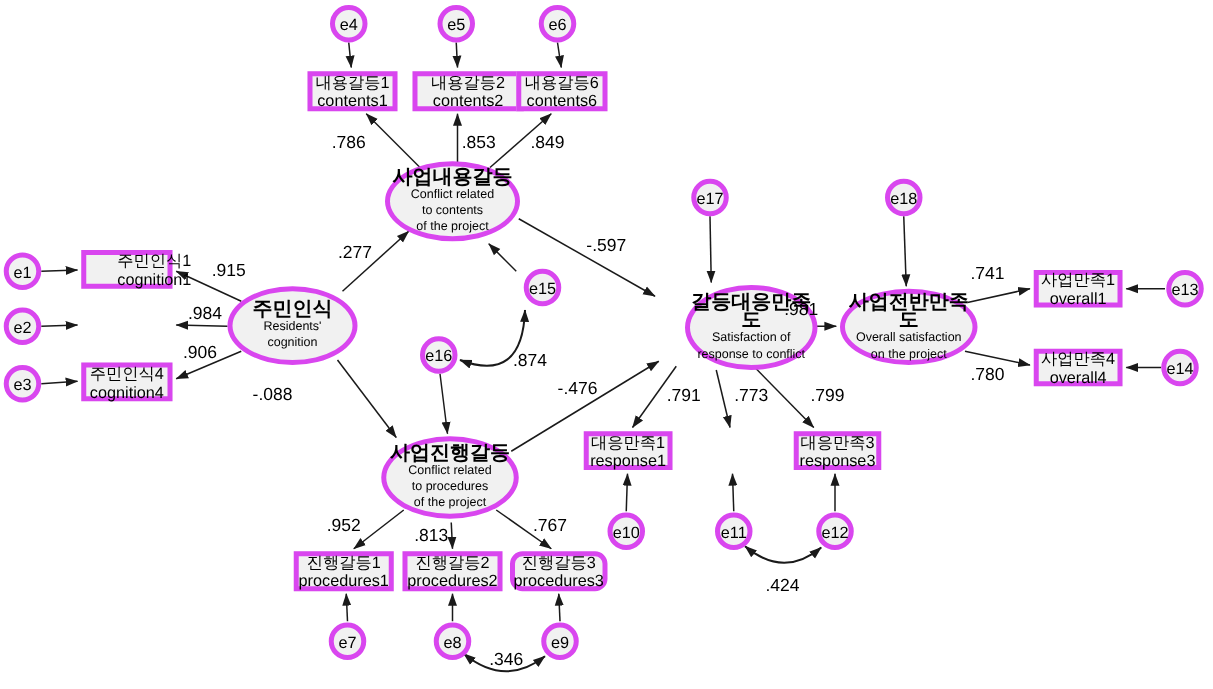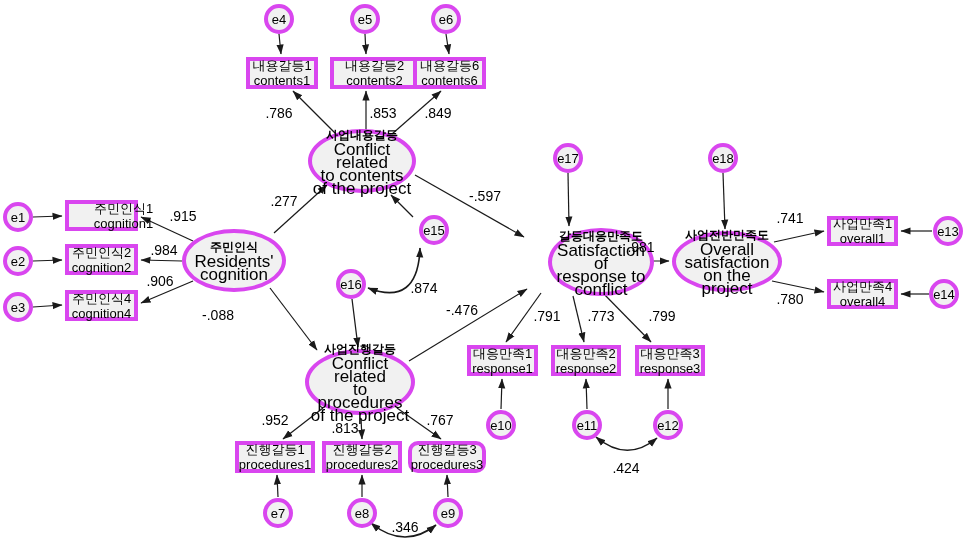--- a/index.html
+++ b/index.html
@@ -10,22 +10,22 @@
   }
   .links{position:absolute;left:0;top:0;}
   .node{
     position:absolute;box-sizing:border-box;background:#f1f1f1;
     border:4px solid #d946ef;display:flex;flex-direction:column;
     align-items:center;justify-content:center;text-align:center;
   }
   .ellipse{border-radius:50%;}
   .rect{font-size:13px;line-height:15px;white-space:pre-line;}
   .err{border-radius:50%;width:30px;height:30px;font-size:13px;}
-  .kr{font-weight:bold;font-size:12px;line-height:15px;white-space:pre-line;}
-  .en{font-size:17px;line-height:13px;white-space:pre-line;text-align:center;}
+  .kr{font-weight:bold;font-size:16px;line-height:15px;white-space:pre-line;}
+  .en{font-size:10px;line-height:13px;white-space:pre-line;text-align:center;}
   .coef{
     position:absolute;transform:translate(-50%,-50%);
     font-size:14px;line-height:14px;white-space:nowrap;
   }
 </style>
 </head>
 <body>
 
 <div class="canvas">
 
@@ -108,32 +108,28 @@
   </div>
 
   <div class="node rect" style="left:246px;top:57px;width:72px;height:32px;">내용갈등1
 contents1</div>
   <div class="node rect" style="left:330px;top:57px;width:89px;height:32px;">내용갈등2
 contents2</div>
   <div class="node rect" style="left:413px;top:57px;width:73px;height:32px;">내용갈등6
 contents6</div>
   <div class="node rect" style="left:65px;top:200px;width:73px;height:31px;padding-left:44px;">주민인식1
 cognition1</div>
-  <div class="node rect" style="left:65px;top:244px;width:73px;height:31px;">주민인식2
-cognition2</div>
   <div class="node rect" style="left:65px;top:290px;width:73px;height:31px;">주민인식4
 cognition4</div>
   <div class="node rect" style="left:827px;top:216px;width:71px;height:30px;">사업만족1
 overall1</div>
   <div class="node rect" style="left:827px;top:279px;width:71px;height:30px;">사업만족4
 overall4</div>
   <div class="node rect" style="left:467px;top:345px;width:71px;height:31px;">대응만족1
 response1</div>
-  <div class="node rect" style="left:551px;top:345px;width:70px;height:31px;">대응만족2
-response2</div>
   <div class="node rect" style="left:635px;top:345px;width:70px;height:31px;">대응만족3
 response3</div>
   <div class="node rect" style="left:235px;top:441px;width:80px;height:32px;">진행갈등1
 procedures1</div>
   <div class="node rect" style="left:322px;top:441px;width:80px;height:32px;">진행갈등2
 procedures2</div>
   <div class="node rect" style="left:408px;top:441px;width:78px;height:32px;border-radius:10px;">진행갈등3
 procedures3</div>
 
   <div class="node err" style="left:3px;top:202px;">e1</div>

